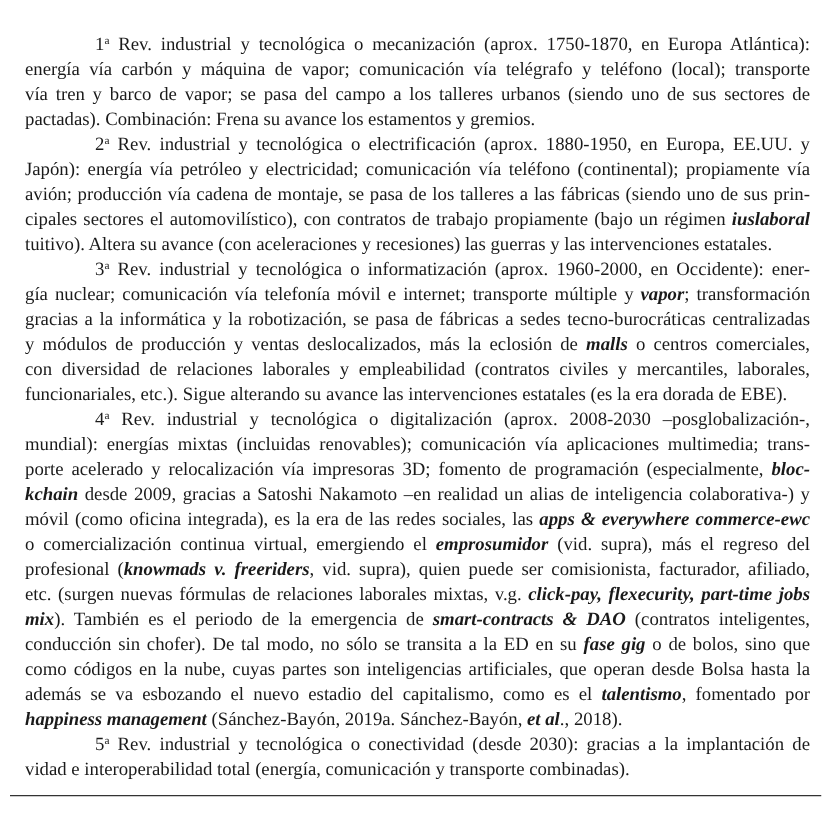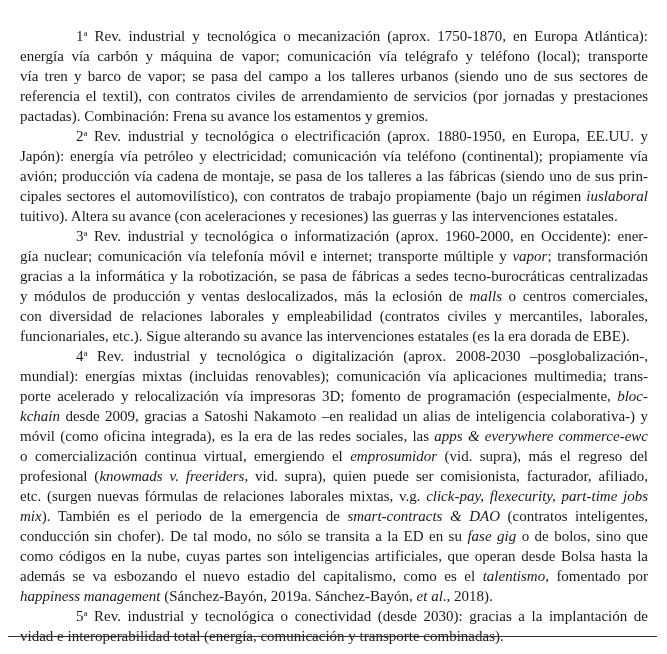--- a/index.html
+++ b/index.html
@@ -10,35 +10,34 @@
     font-size: 15px; color: #1a1a1a;
   }
   .line {
     display: block; height: 20px; line-height: 20px;
     text-align: justify; text-align-last: justify;
     white-space: nowrap; overflow: visible;
   }
   .line.last { text-align-last: left; }
   .line.indent { padding-left: 56px; }
   sup { font-size: 0.6em; vertical-align: 0.55em; line-height: 0; }
-  i { font-style: italic; }
+  i { font-style: italic; font-weight: bold; }
   .rule {
     position: absolute; left: 8px; top: 636px; width: 649px; height: 0;
     border-top: 1.5px solid #333333;
   }
 </style>
 </head>
 <body>
 
 <div class="page" id="doc">
     <div>
       <span class="line indent"><span>1</span><sup>a</sup><span> Rev. industrial y tecnológica o mecanización (aprox. 1750-1870, en Europa Atlántica):</span></span>
       <span class="line"><span>energía vía carbón y máquina de vapor; comunicación vía telégrafo y teléfono (local); transporte</span></span>
       <span class="line"><span>vía tren y barco de vapor; se pasa del campo a los talleres urbanos (siendo uno de sus sectores de</span></span>
-      <span class="line"><span>referencia el textil), con contratos civiles de arrendamiento de servicios (por jornadas y prestaciones</span></span>
       <span class="line last"><span>pactadas). Combinación: Frena su avance los estamentos y gremios.</span></span>
     </div>
     <div>
       <span class="line indent"><span>2</span><sup>a</sup><span> Rev. industrial y tecnológica o electrificación (aprox. 1880-1950, en Europa, EE.UU. y</span></span>
       <span class="line"><span>Japón): energía vía petróleo y electricidad; comunicación vía teléfono (continental); propiamente vía</span></span>
       <span class="line"><span>avión; producción vía cadena de montaje, se pasa de los talleres a las fábricas (siendo uno de sus prin-</span></span>
       <span class="line"><span>cipales sectores el automovilístico), con contratos de trabajo propiamente (bajo un régimen </span><i>iuslaboral</i></span>
       <span class="line last"><span>tuitivo). Altera su avance (con aceleraciones y recesiones) las guerras y las intervenciones estatales.</span></span>
     </div>
     <div>

